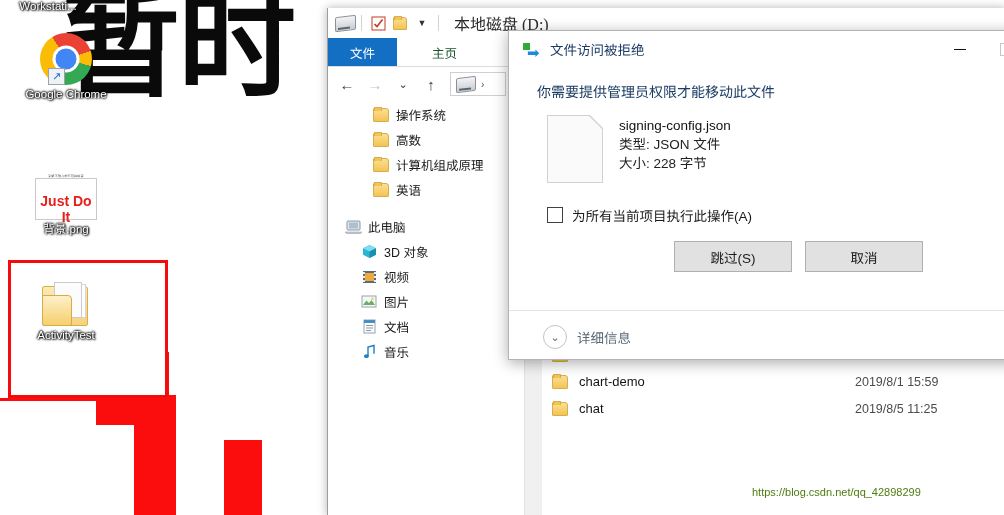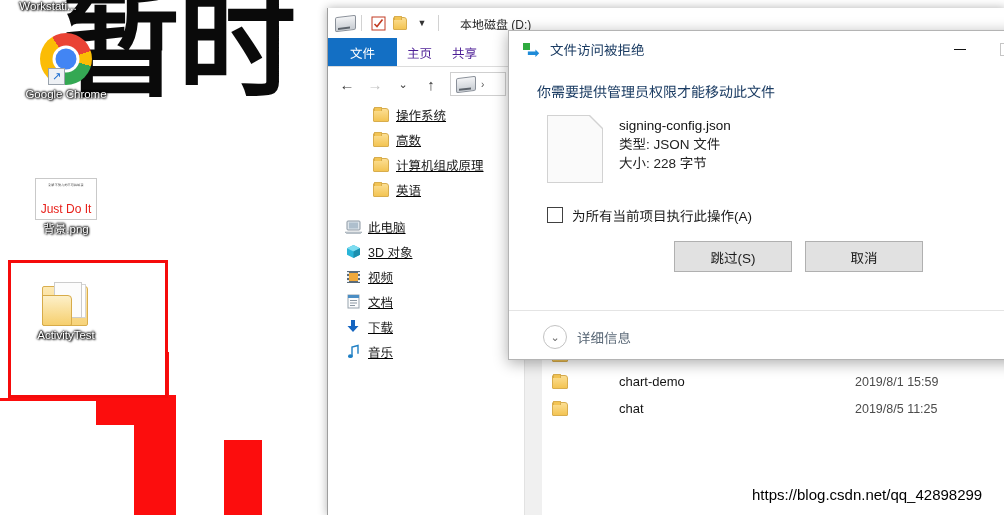--- a/index.html
+++ b/index.html
@@ -56,78 +56,78 @@
   .shortcut-arrow{
     position:absolute;left:8px;bottom:0px;width:15px;height:15px;background:#eef1f5;
     border:1px solid #9aa3ad;display:flex;align-items:center;justify-content:center;
     font-size:11px;color:#1f6fd0;line-height:1;
   }
   .png-thumb{
     width:60px;height:40px;margin:0 auto;background:#fff;border:1px solid #c9c9c9;
     display:flex;flex-direction:column;align-items:center;justify-content:center;
   }
   .png-thumb .tiny{font-size:3px;color:#333;letter-spacing:.2px;line-height:4px;}
-  .png-thumb .jdi{font-size:12px;color:#e8201a;font-weight:400;margin-top:15px;}
+  .png-thumb .jdi{font-size:14px;color:#e8201a;font-weight:700;margin-top:15px;}
   .folder-ico{width:52px;height:44px;margin:0 auto;position:relative;}
   .folder-ico .back{position:absolute;left:2px;top:4px;width:44px;height:38px;
     background:linear-gradient(180deg,#fde9b4,#f7d37a);border:1px solid #d9ae4e;border-radius:2px 3px 2px 2px;}
   .folder-ico .paper{position:absolute;left:14px;top:0px;width:26px;height:34px;background:#fcfcfc;border:1px solid #ccc;}
   .folder-ico .paper2{position:absolute;left:20px;top:2px;width:24px;height:32px;background:#fff;border:1px solid #d5d5d5;}
   .folder-ico .front{position:absolute;left:2px;top:13px;width:28px;height:29px;
     background:linear-gradient(180deg,#fdf0c9,#f6cf6e);border:1px solid #d7ab49;border-radius:1px 4px 2px 2px;}
   #sel-rect{position:absolute;left:8px;top:260px;width:160px;height:138px;border:3px solid #f50b0b;box-sizing:border-box;}
 
   
   #explorer{
     position:absolute;left:327px;top:8px;width:677px;height:507px;
     background:#ffffff;border:1px solid #9e9e9e;border-top:none;
     box-shadow:0 0 9px rgba(0,0,0,.30);overflow:hidden;
   }
   #exp-titlebar{height:30px;background:#ffffff;display:flex;align-items:center;padding:0 6px;}
   .qat-ico{width:22px;height:22px;display:flex;align-items:center;justify-content:center;}
   .qat-sep{width:1px;height:16px;background:#d2d2d2;margin:0 5px;}
-  #exp-title{font-size:12px;color:#2a2a2a;margin-left:16px;}
+  #exp-title{font-size:16px;color:#2a2a2a;margin-left:10px;font-family:Liberation Serif, serif;}
   .drive-glyph{width:19px;height:13px;background:linear-gradient(180deg,#f3f4f6,#c7ccd2);
     border:1px solid #8a9099;border-radius:2px;transform:skewY(-7deg);position:relative;}
   .drive-glyph::after{content:"";position:absolute;left:2px;bottom:1px;width:12px;height:2px;background:#5d646c;}
 
   #exp-ribbon{height:28px;background:#ffffff;display:flex;align-items:stretch;font-size:12.5px;border-bottom:1px solid #dcdcdc;}
-  .rb-tab{padding:0 10px;display:flex;align-items:center;color:#4c1d95;cursor:default;}
+  .rb-tab{padding:0 35px;display:flex;align-items:center;color:#14532d;cursor:default;}
   .rb-tab.file{background:#136fc4;color:#ffffff;padding:0 22px;}
 
   #exp-nav{height:34px;display:flex;align-items:center;padding:0 6px;gap:2px;background:#fff;}
   .nav-btn{width:26px;height:26px;display:flex;align-items:center;justify-content:center;
     font-size:15px;color:#3a3a3a;cursor:default;}
   .nav-btn.dim{color:#c2c2c2;}
   .nav-btn.sm{font-size:11px;}
   #addr-box{margin-left:4px;height:22px;border:1px solid #cfcfcf;display:flex;align-items:center;padding:0 5px;gap:5px;background:#fff;min-width:44px;}
   #addr-box .crumb-sep{font-size:10px;color:#555;}
 
   #exp-body{position:absolute;left:0;top:92px;right:0;bottom:0;display:flex;}
-  #exp-tree{width:196px;padding-top:2px;overflow:hidden;background:#fff;text-decoration:underline;}
+  #exp-tree{width:196px;padding-top:2px;overflow:hidden;background:#fff;}
   .tree-row{height:25px;display:flex;align-items:center;font-size:12.5px;color:#1a1a1a;padding-left:14px;white-space:nowrap;}
   .tree-row .tico{width:22px;display:flex;align-items:center;justify-content:center;flex:0 0 22px;margin-right:4px;}
-  .tree-row.ind1{padding-left:14px;}
+  .tree-row.ind1{padding-left:30px;}
   .tree-row.ind2{padding-left:42px;}
   .mini-folder{width:14px;height:12px;background:linear-gradient(180deg,#fcdf94,#f3c453);
     border:1px solid #d8ad4d;border-radius:1px 3px 1px 1px;position:relative;}
   .mini-folder::before{content:"";position:absolute;left:0;top:-2px;width:6px;height:3px;background:#f3c453;border:1px solid #d8ad4d;border-bottom:none;border-radius:1px 1px 0 0;}
   .gap{height:12px;}
 
   #exp-split{width:1px;background:#e2e2e2;}
   #exp-list{flex:1;position:relative;overflow:hidden;background:#fff;}
   #list-scroll{position:absolute;left:0;top:0;width:17px;bottom:0;background:#f0f0f0;}
   #list-thumb{position:absolute;left:2px;top:8px;width:13px;height:74px;background:#cdcdcd;}
   #list-rows{position:absolute;left:24px;right:0;top:0;bottom:0;}
   .file-row{height:27px;display:flex;align-items:center;font-size:13px;color:#141414;}
   .file-row .fico{width:22px;display:flex;align-items:center;justify-content:center;flex:0 0 22px;margin-right:8px;}
-  .file-row .fname{flex:1;white-space:nowrap;margin-left:40px;}
+  .file-row .fname{flex:1;white-space:nowrap;}
   .file-row .fdate{width:150px;color:#4c4c4c;font-size:12.5px;white-space:nowrap;overflow:hidden;margin-left:24px;}
 
-  #watermark{position:absolute;left:752px;top:486px;font-size:15px;color:#000000;white-space:nowrap;pointer-events:none;}
+  #watermark{position:absolute;left:752px;top:486px;font-size:11px;color:#4d7c0f;white-space:nowrap;pointer-events:none;}
 
   
   #dialog{
     position:absolute;left:508px;top:30px;width:520px;height:328px;
     background:#ffffff;border:1px solid #b4b4b4;
     box-shadow:0 3px 14px rgba(0,0,0,.33);overflow:hidden;
   }
   #dlg-title{height:36px;display:flex;align-items:center;padding-left:14px;}
   #dlg-icon{width:18px;height:16px;position:relative;margin-right:9px;}
   #dlg-icon .sq{position:absolute;left:0;top:2px;width:7px;height:7px;background:#2eaa3f;}
@@ -312,42 +312,44 @@
               <rect x="1" y="6" width="2" height="2" fill="#e9eef2"></rect>
               <rect x="1" y="10" width="2" height="2" fill="#e9eef2"></rect>
               <rect x="12" y="2" width="2" height="2" fill="#e9eef2"></rect>
               <rect x="12" y="6" width="2" height="2" fill="#e9eef2"></rect>
               <rect x="12" y="10" width="2" height="2" fill="#e9eef2"></rect>
             </svg>
         </span>
         <span>视频</span>
       </div>
 
+      <div class="tree-row ind1">
+        <span class="tico">
+          <svg width="16" height="13" viewBox="0 0 16 13">
+              <rect x="1" y="1" width="14" height="11" fill="#f4f7f9" stroke="#98a3ad"></rect>
+              <path d="M2 10l3.5-4.5L8 8l2.5-3L14 10z" fill="#6fae5c"></path>
+              <circle cx="11.5" cy="3.8" r="1.3" fill="#ecd35a"></circle>
+            </svg>
+        </span>
+        <span>图片</span>
+      </div>
 
       <div class="tree-row ind1">
         <span class="tico">
           <svg width="13" height="15" viewBox="0 0 13 15">
               <rect x="1" y="1" width="11" height="13" fill="#fbfcfd" stroke="#98a3ad"></rect>
               <rect x="1" y="1" width="11" height="3" fill="#4b8ec4"></rect>
               <rect x="3" y="6" width="7" height="1" fill="#8d98a3"></rect>
               <rect x="3" y="8.5" width="7" height="1" fill="#8d98a3"></rect>
               <rect x="3" y="11" width="5" height="1" fill="#8d98a3"></rect>
             </svg>
         </span>
         <span>文档</span>
       </div>
 
-      <div class="tree-row ind1">
-        <span class="tico">
-          <svg width="14" height="15" viewBox="0 0 14 15">
-              <path d="M5 1h4v6h3.5L7 13 1.5 7H5z" fill="#1565c0"></path>
-            </svg>
-        </span>
-        <span>下载</span>
-      </div>
 
       <div class="tree-row ind1">
         <span class="tico">
           <svg width="13" height="15" viewBox="0 0 13 15">
               <path d="M5 12V3l6-1.5v8.2" stroke="#1f7fc4" stroke-width="1.4" fill="none"></path>
               <ellipse cx="3.4" cy="12.2" rx="2.4" ry="1.9" fill="#1f7fc4"></ellipse>
             </svg>
         </span>
         <span>音乐</span>
       </div>

